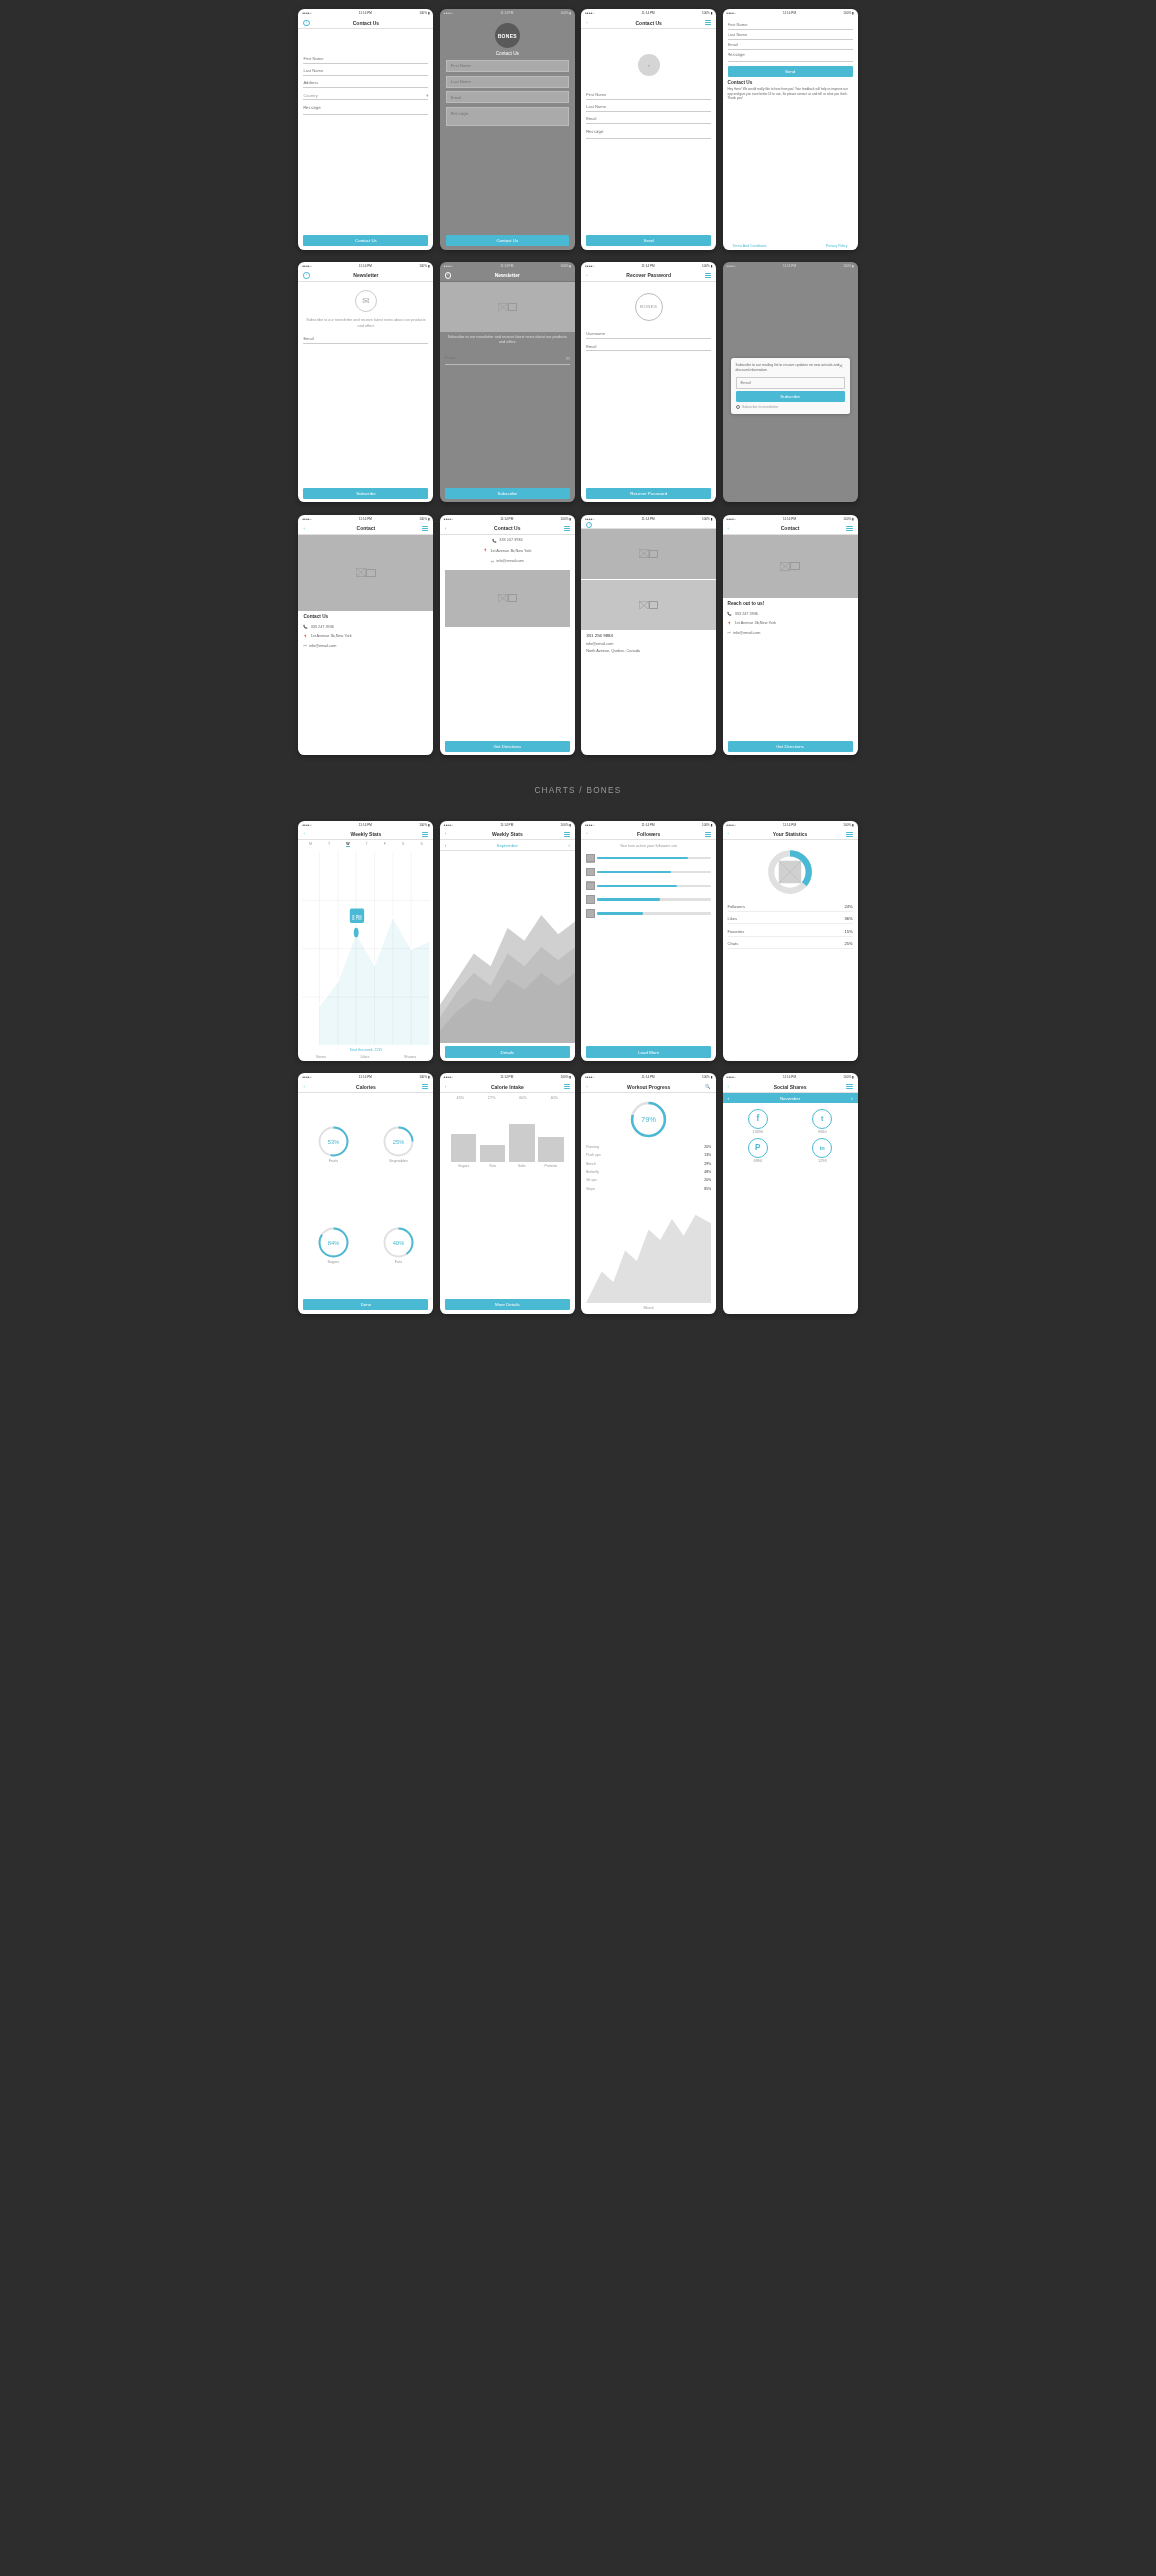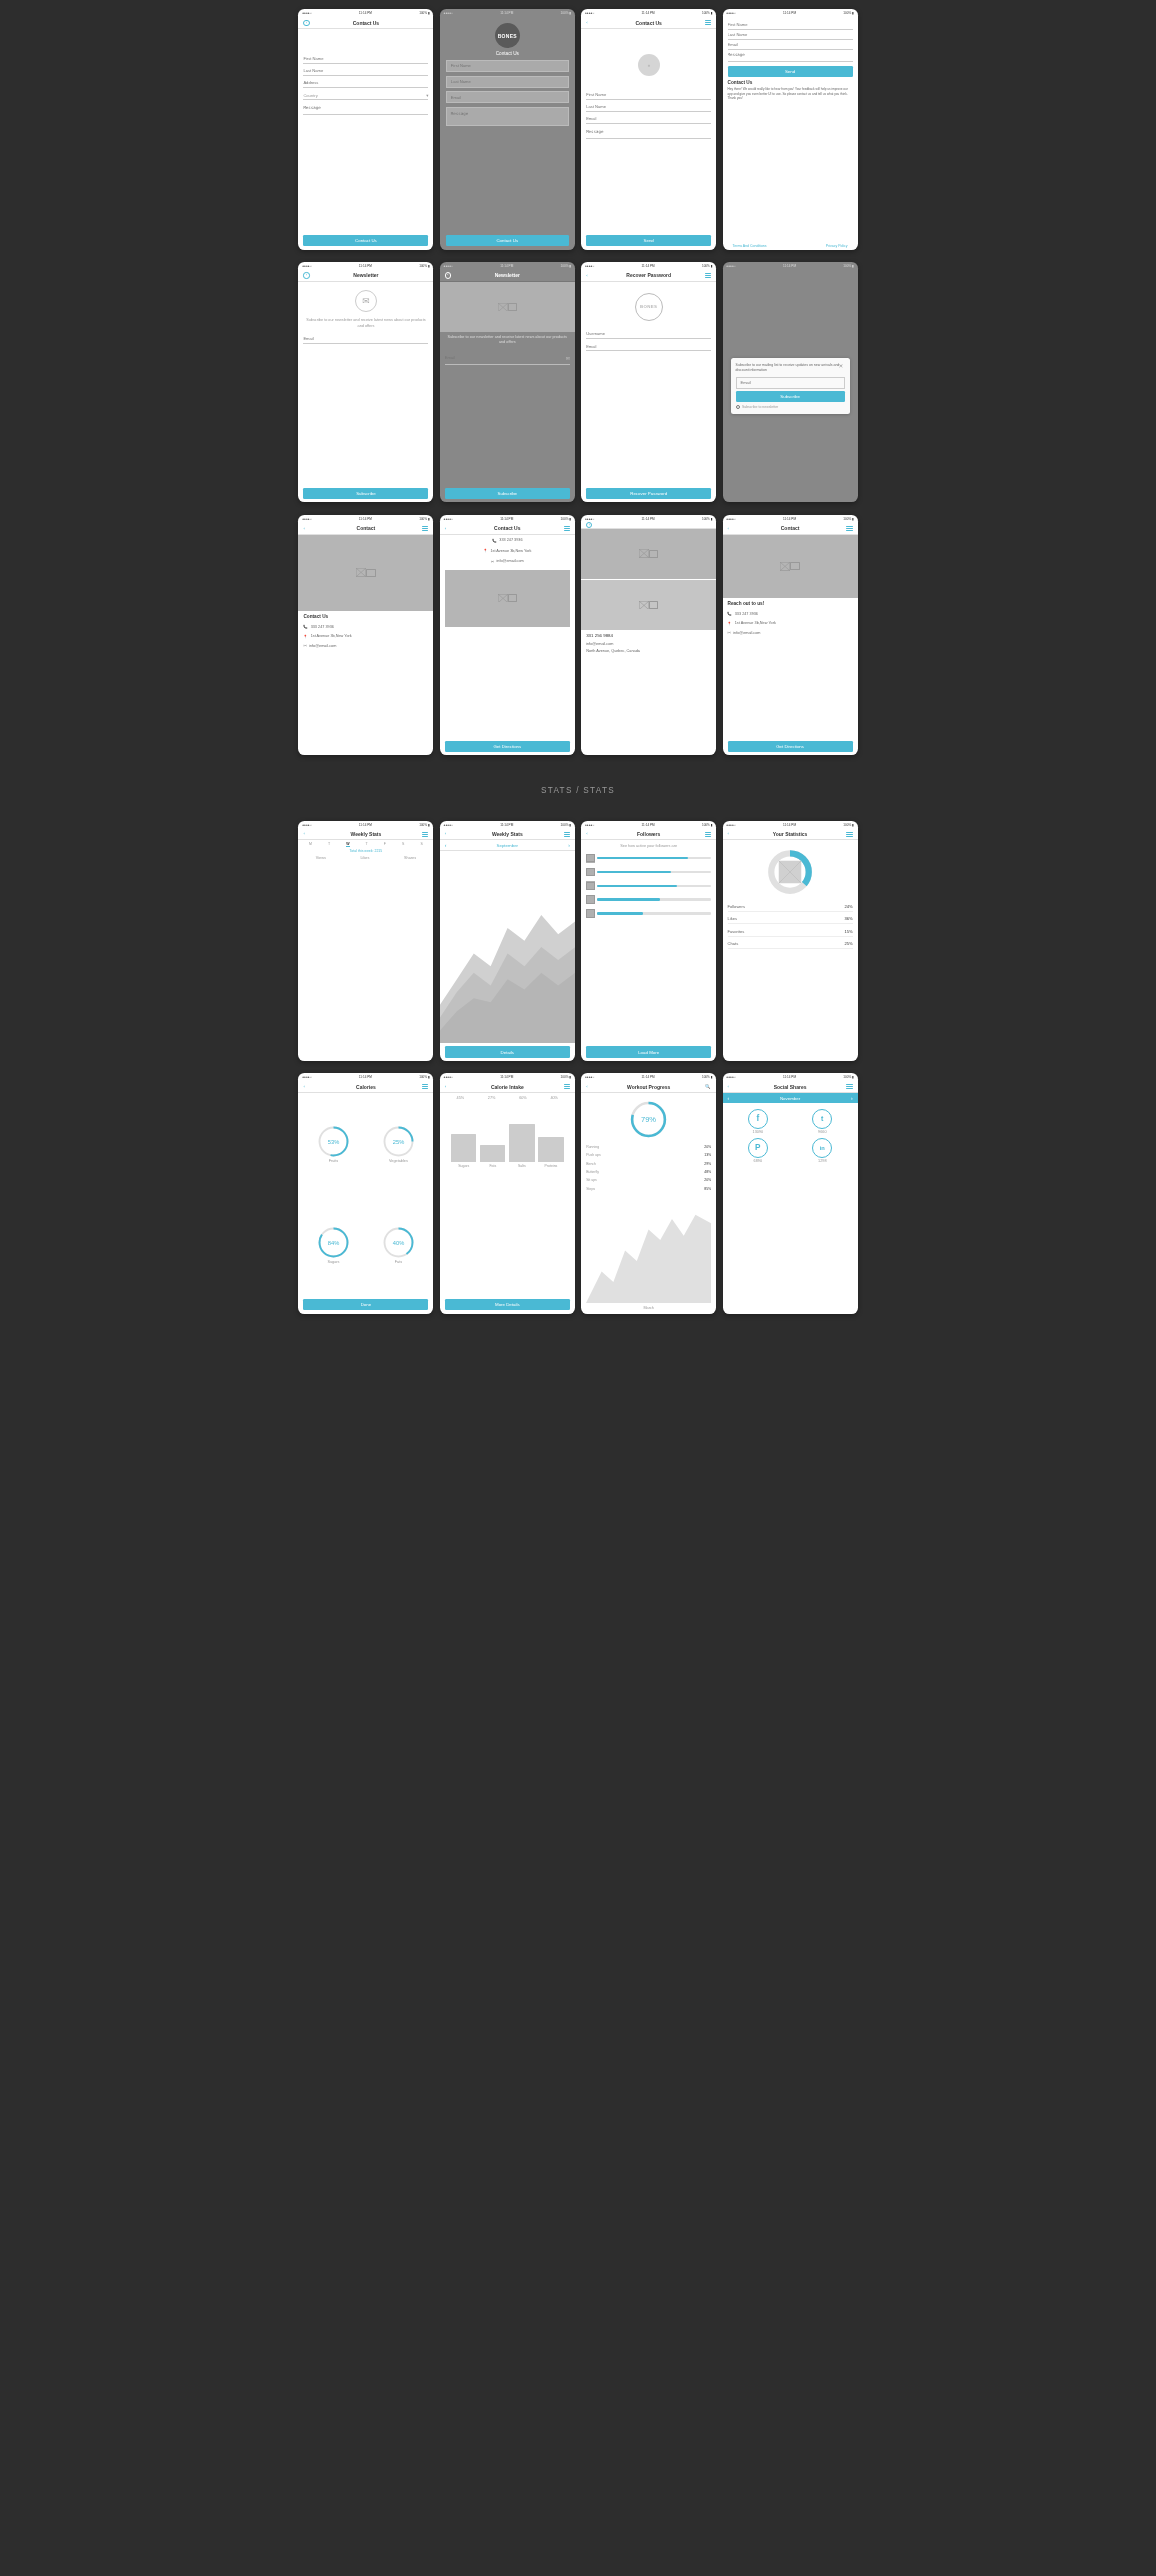--- a/index.html
+++ b/index.html
@@ -790,21 +790,21 @@
         <span>✉</span>
         <span>info@email.com</span>
       </div>
       <div class="spacer"></div>
       <button class="btn-blue">Get Directions</button>
     </div>
   </div>
 
 </div>
 
-<div class="section-label">STATS / STATS</div>
+<div class="section-label">CHARTS / BONES</div>
 
 <div class="grid-4">
 
   <div class="phone">
     <div class="status-bar">
       <span>●●●●○</span>
       <span>11:14 PM</span>
       <span>100% ▮</span>
     </div>
     <div class="nav-bar">
@@ -820,20 +820,45 @@
     </div>
     <div class="week-header">
       <span>M</span>
       <span>T</span>
       <span class="active-day">W</span>
       <span>T</span>
       <span>F</span>
       <span>S</span>
       <span>S</span>
     </div>
+    <div style="flex:1;position:relative;padding:2.5px 3.8px;">
+      
+      <svg width="100%" height="100%" viewBox="0 0 160 120" preserveAspectRatio="none" style="font-size:8px">
+
+        <line x1="0" y1="30" x2="160" y2="30" stroke="#eee" stroke-width="0.5"></line>
+        <line x1="0" y1="60" x2="160" y2="60" stroke="#eee" stroke-width="0.5"></line>
+        <line x1="0" y1="90" x2="160" y2="90" stroke="#eee" stroke-width="0.5"></line>
+
+        <line x1="22" y1="0" x2="22" y2="120" stroke="#eee" stroke-width="0.5"></line>
+        <line x1="45" y1="0" x2="45" y2="120" stroke="#eee" stroke-width="0.5"></line>
+        <line x1="68" y1="0" x2="68" y2="120" stroke="#eee" stroke-width="0.5"></line>
+        <line x1="91" y1="0" x2="91" y2="120" stroke="#eee" stroke-width="0.5"></line>
+        <line x1="114" y1="0" x2="114" y2="120" stroke="#eee" stroke-width="0.5"></line>
+        <line x1="137" y1="0" x2="137" y2="120" stroke="#eee" stroke-width="0.5"></line>
+
+        <polygon points="22,95 45,80 68,50 91,70 114,40 137,60 160,55 160,120 22,120" fill="rgba(74,185,212,0.1)"></polygon>
+
+        <polyline points="22,95 45,80 68,50 91,70 114,40 137,60 160,55" fill="none" stroke="#fff" stroke-width="1.5"></polyline>
+
+        <rect x="60" y="35" width="18" height="9" rx="2" fill="#4ab9d4"></rect>
+        <text x="69" y="42" font-size="5" fill="#fff" text-anchor="middle">8 PM</text>
+
+        <circle cx="68" cy="50" r="3" fill="#4ab9d4"></circle>
+      </svg>
+    </div>
     <div class="total-label">Total this week: 2215</div>
     <div class="bottom-labels">
       <span>Views</span>
       <span>Likes</span>
       <span>Shares</span>
     </div>
   </div>
 
   <div class="phone">
     <div class="status-bar">

